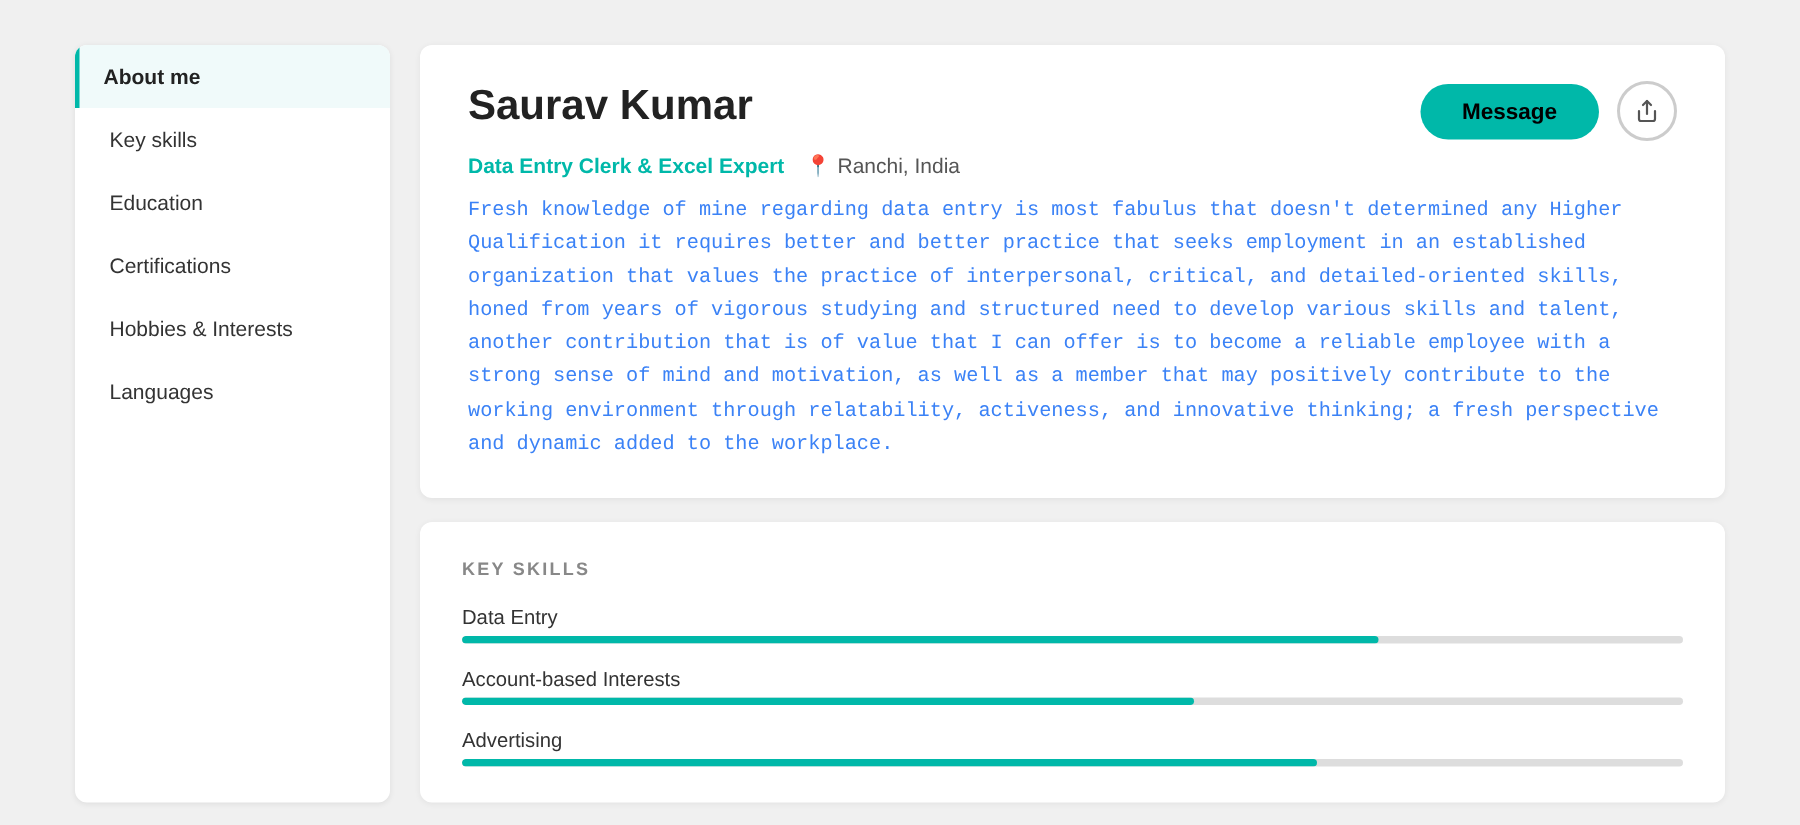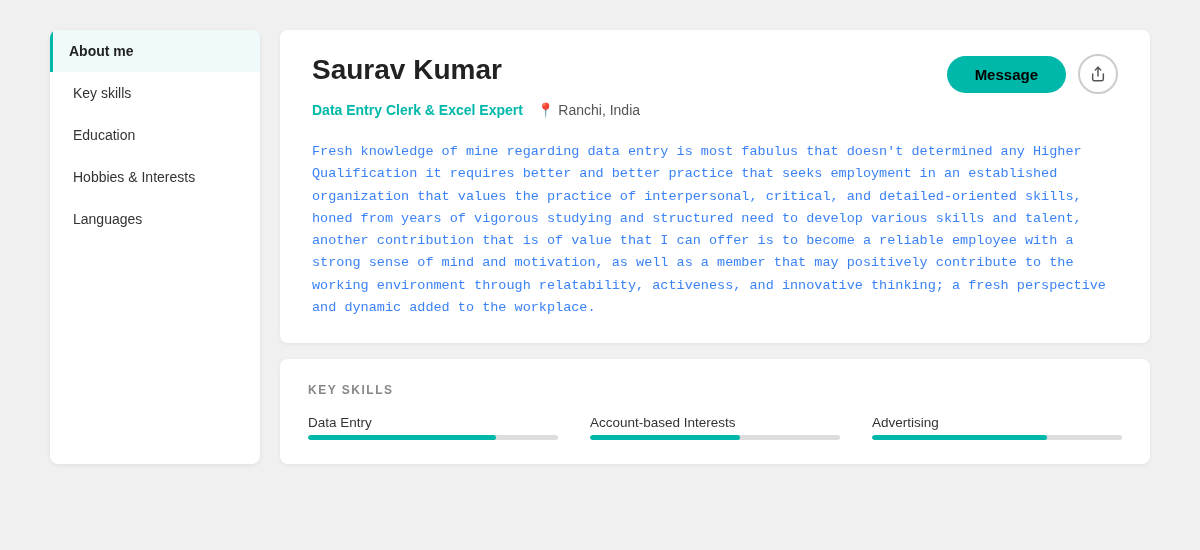--- a/index.html
+++ b/index.html
@@ -125,21 +125,21 @@
       align-items: center;
       justify-content: center;
       cursor: pointer;
       font-size: 16px;
       color: #555;
     }
     .profile-role-row {
       display: flex;
       align-items: flex-start;
       gap: 14px;
-      margin-bottom: 23px;
+      margin-bottom: 12px;
     }
     .profile-role {
       color: #00b8a9;
       font-size: 14px;
       font-weight: 600;
     }
     .location {
       display: flex;
       align-items: center;
       gap: 4px;
@@ -166,21 +166,21 @@
     .section-title {
       font-size: 12px;
       font-weight: 700;
       letter-spacing: 1.5px;
       color: #888;
       text-transform: uppercase;
       margin-bottom: 18px;
     }
     .skills-grid {
       display: grid;
-      grid-template-columns: 1fr 1fr 1fr;
+      grid-template-columns: 1fr;
       gap: 16px 32px;
     }
     .skill-item {}
     .skill-label {
       font-size: 13.5px;
       color: #333;
       margin-bottom: 5px;
       font-weight: 500;
     }
     .skill-bar-bg {
@@ -203,20 +203,23 @@
   <div class="sidebar">
     <ul class="nav-menu">
       <li class="nav-item active">
         <span>About me</span>
       </li>
       <li class="nav-item">
         <span>Key skills</span>
       </li>
       <li class="nav-item">
         <span>Education</span>
+      </li>
+      <li class="nav-item">
+        <span>Certifications</span>
       </li>
       <li class="nav-item">
         <span>Hobbies &amp; Interests</span>
       </li>
       <li class="nav-item">
         <span>Languages</span>
       </li>
     </ul>
   </div>
 

